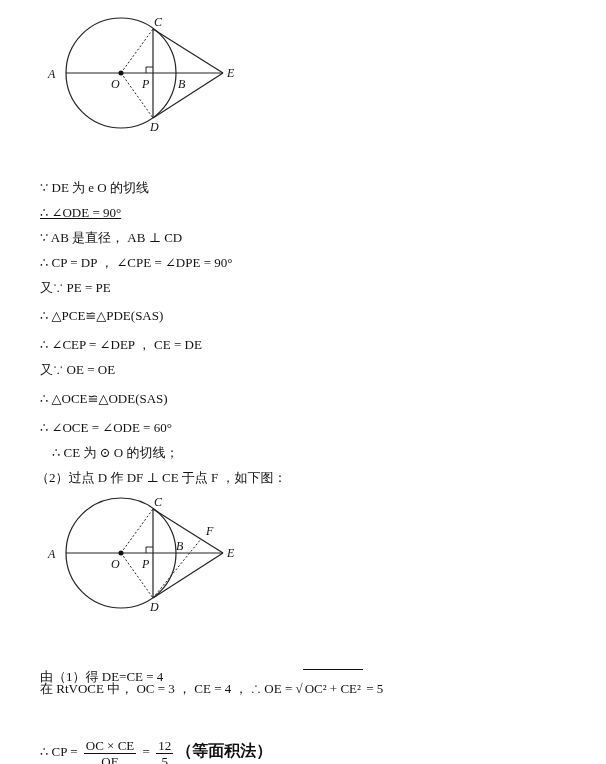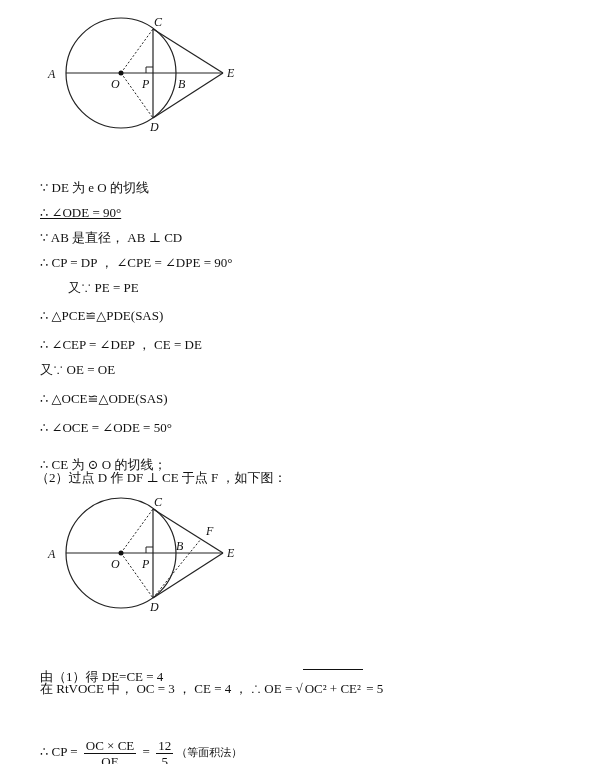--- a/index.html
+++ b/index.html
@@ -36,27 +36,27 @@
       <text x="150" y="131">D</text>
       <text x="227" y="77">E</text>
     </g>
   </svg>
 </div>
 
 <div class="line" style="top:180px;text-align:center;">∵ DE 为 e O 的切线</div>
 <div class="line" style="top:205px;text-decoration:underline;">∴ ∠ODE = 90°</div>
 <div class="line" style="top:230px;">∵ AB 是直径， AB ⊥ CD</div>
 <div class="line" style="top:255px;">∴ CP = DP ， ∠CPE = ∠DPE = 90°</div>
-<div class="line" style="top:280px;margin-left:28px;">又∵ PE = PE</div>
+<div class="line" style="top:280px;">又∵ PE = PE</div>
 <div class="line" style="top:308px;">∴ △PCE≌△PDE(SAS)</div>
 <div class="line" style="top:337px;">∴ ∠CEP = ∠DEP ， CE = DE</div>
 <div class="line" style="top:362px;">又∵ OE = OE</div>
 <div class="line" style="top:391px;">∴ △OCE≌△ODE(SAS)</div>
-<div class="line" style="top:420px;">∴ ∠OCE = ∠ODE = 50°</div>
-<div class="line" style="top:457px;">∴ CE 为 ⊙ O 的切线；</div>
+<div class="line" style="top:420px;">∴ ∠OCE = ∠ODE = 60°</div>
+<div class="line" style="top:445px;margin-left:12px;">∴ CE 为 ⊙ O 的切线；</div>
 <div class="line" style="top:470px;left:36px;">（2）过点 D 作 DF ⊥ CE 于点 F ，如下图：</div>
 
 <div class="fig" style="top:480px;">
   <svg width="260" height="140" viewBox="0 0 260 140">
     <circle cx="121" cy="73" r="55" fill="none" stroke="#222" stroke-width="1.2"></circle>
     <line x1="66" y1="73" x2="223" y2="73" stroke="#222" stroke-width="1.2"></line>
     <line x1="153" y1="29" x2="153" y2="118" stroke="#222" stroke-width="1.2"></line>
     <line x1="153" y1="29" x2="223" y2="73" stroke="#222" stroke-width="1.2"></line>
     <line x1="153" y1="118" x2="223" y2="73" stroke="#222" stroke-width="1.2"></line>
     <line x1="121" y1="73" x2="153" y2="29" stroke="#222" stroke-width="1" stroke-dasharray="2,2"></line>
@@ -75,14 +75,14 @@
       <text x="206" y="55">F</text>
     </g>
   </svg>
 </div>
 
 <div class="line" style="top:653px;margin-top:16px;">由（1）得 DE=CE = 4</div>
 <div class="line" style="top:681px;">
   <span>在 RtVOCE 中， OC = 3 ， CE = 4 ， ∴ OE = </span><span>√</span><span class="sqrt">OC² + CE²</span><span> = 5</span>
 </div>
 <div class="line" style="top:706px;margin-top:32px;">
-  <span>∴ CP = </span><span class="frac"><span class="num">OC × CE</span><span class="den">OE</span></span><span> = </span><span class="frac"><span class="num">12</span><span class="den">5</span></span><span style="font-size:11px;">（等面积法）</span>
+  <span>∴ CP = </span><span class="frac"><span class="num">OC × CE</span><span class="den">OE</span></span><span> = </span><span class="frac"><span class="num">12</span><span class="den">5</span></span><span style="font-size:16px;font-weight:bold;">（等面积法）</span>
 </div>
 
 </body></html>

